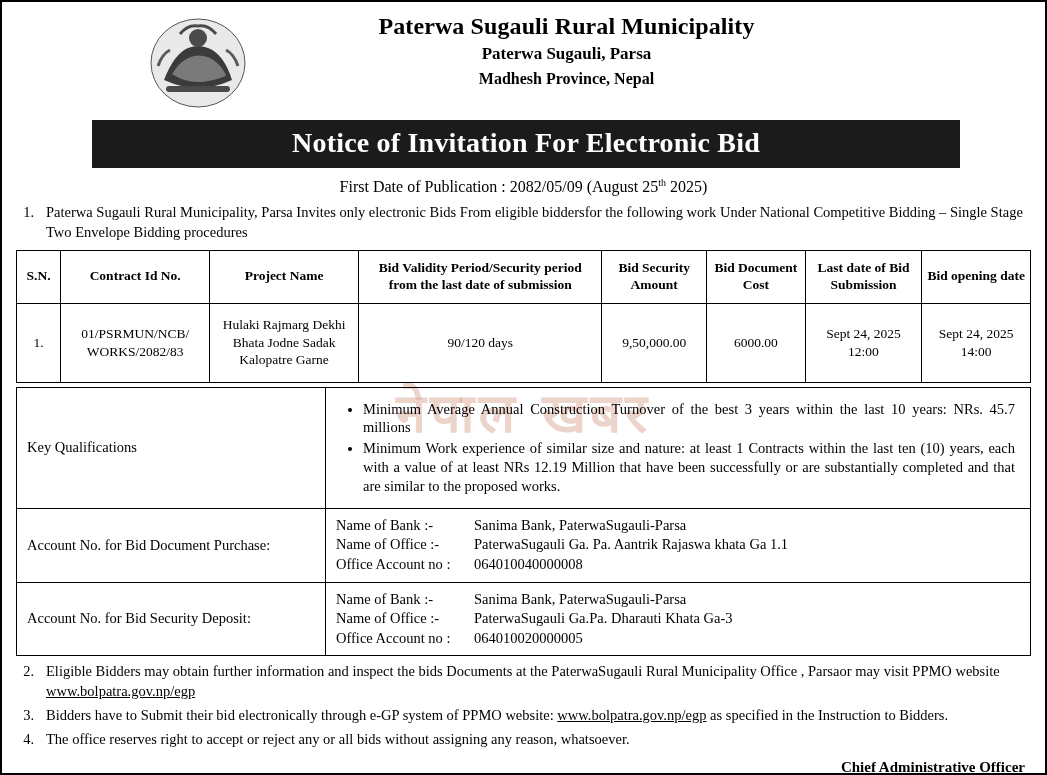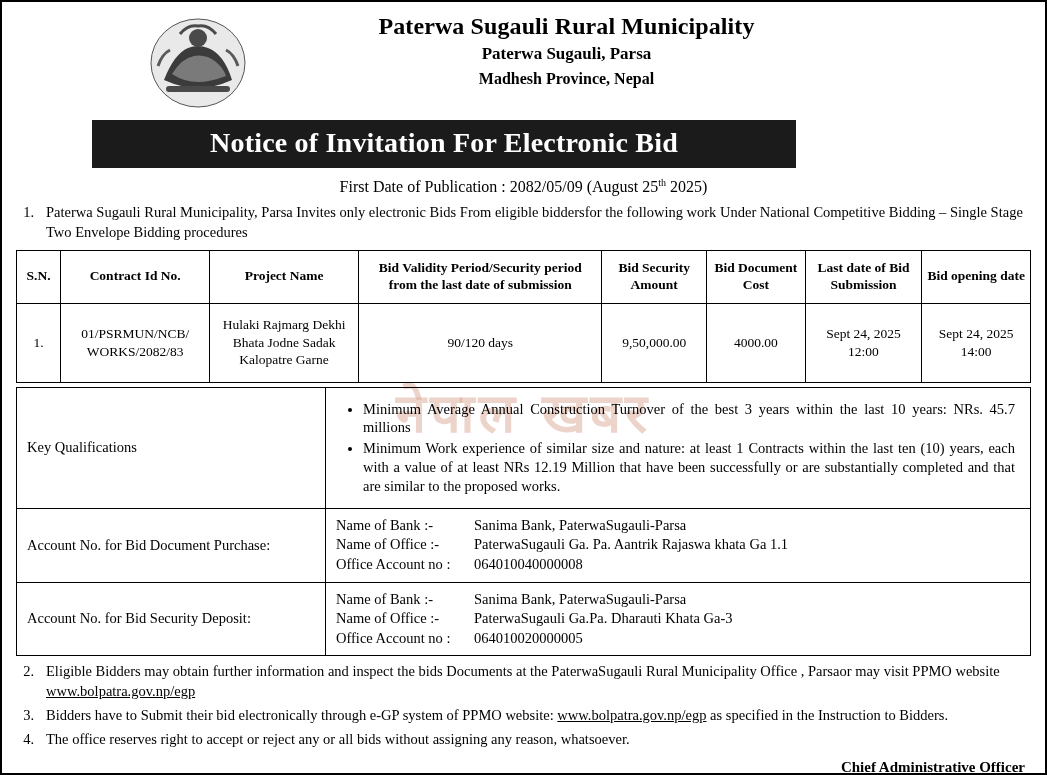--- a/index.html
+++ b/index.html
@@ -72,21 +72,21 @@
   
   .banner {
     margin: 8px 0 0 0;
     background: #1b1b1b;
     color: #fff;
     text-align: center;
     font-size: 28px;
     font-weight: bold;
     padding: 7px 0 9px 0;
     letter-spacing: .2px;
-    width: 704px;
+    width: 868px;
     margin-left: 76px;
   }
   .pubdate {
     text-align: center;
     font-size: 16px;
     font-weight: normal;
     margin-top: 9px;
   }
   .pubdate sup { font-size: 10px; }
 
@@ -254,21 +254,21 @@
             <th>Bid opening date</th>
           </tr>
         </thead>
         <tbody>
           <tr>
             <td>1.</td>
             <td>01/PSRMUN/NCB/ WORKS/2082/83</td>
             <td>Hulaki Rajmarg Dekhi Bhata Jodne Sadak Kalopatre Garne</td>
             <td>90/120 days</td>
             <td>9,50,000.00</td>
-            <td>4000.00</td>
+            <td>6000.00</td>
             <td>Sept 24, 2025 12:00</td>
             <td>Sept 24, 2025 14:00</td>
           </tr>
         </tbody>
       </table>
 
 
       <table class="info-table">
         <tbody>
           <tr>

